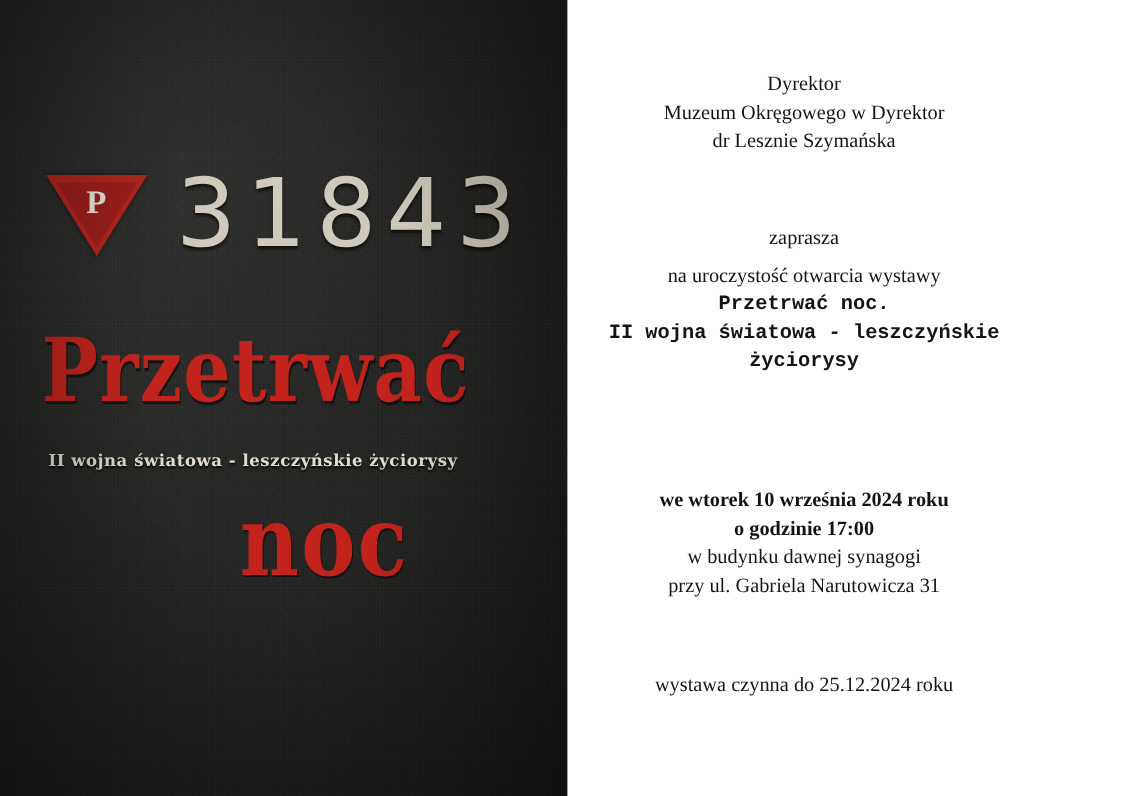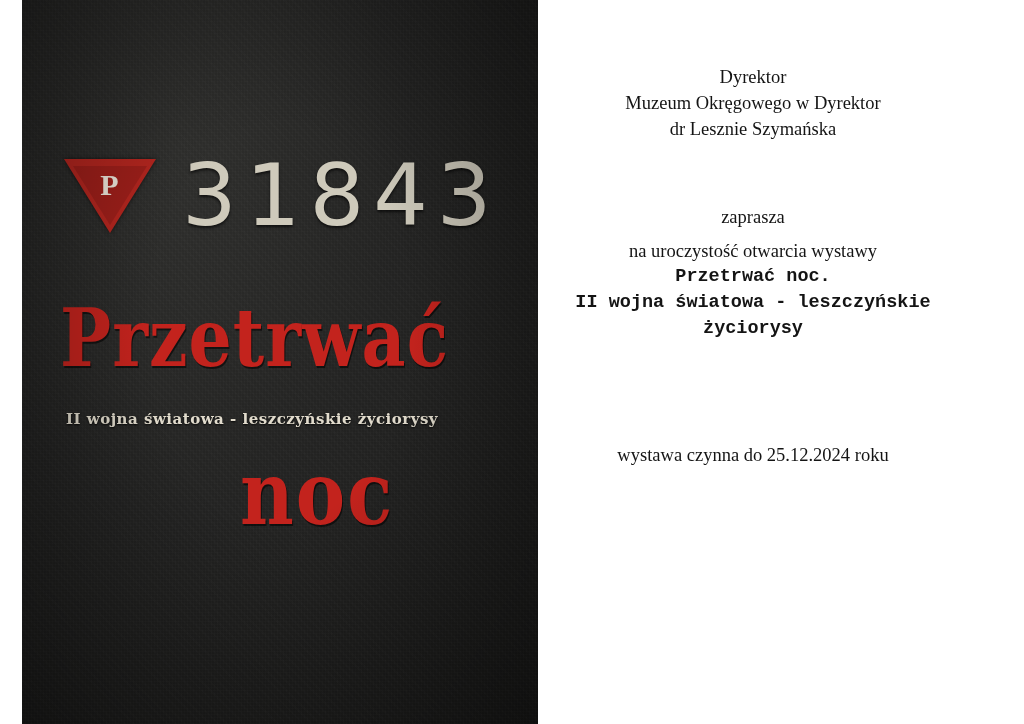--- a/index.html
+++ b/index.html
@@ -12,21 +12,20 @@
     height: 724px;
     font-family: "Liberation Serif", serif;
     overflow: hidden;
   }
   .invitation {
     position: relative;
     width: 895px;
     height: 724px;
     display: flex;
     background: #ffffff;
-    padding-left: 22px;
   }
 
   
   .poster {
     position: relative;
     width: 516px;
     height: 724px;
     background:
       radial-gradient(ellipse at 30% 20%, #2f2f2d 0%, #232322 45%, #1a1a19 100%);
     overflow: hidden;
@@ -210,19 +209,25 @@
       <div class="line">zaprasza</div>
       <div class="spacer-8"></div>
       <div class="line">na uroczystość otwarcia wystawy</div>
     </div>
 
     <div class="block exhibition-block bold">
       <div class="line">Przetrwać noc.</div>
       <div class="line">II wojna światowa - leszczyńskie życiorysy</div>
     </div>
 
+    <div class="block when-block">
+      <div class="line" style="font-weight:bold">we wtorek 10 września 2024 roku</div>
+      <div class="line" style="font-weight:bold">o godzinie 17:00</div>
+      <div class="line">w budynku dawnej synagogi</div>
+      <div class="line">przy ul. Gabriela Narutowicza 31</div>
+    </div>
 
     <div class="block closing-block">
       <div class="line">wystawa czynna do 25.12.2024 roku</div>
     </div>
 
   </div>
 </div>
 
 </body></html>

